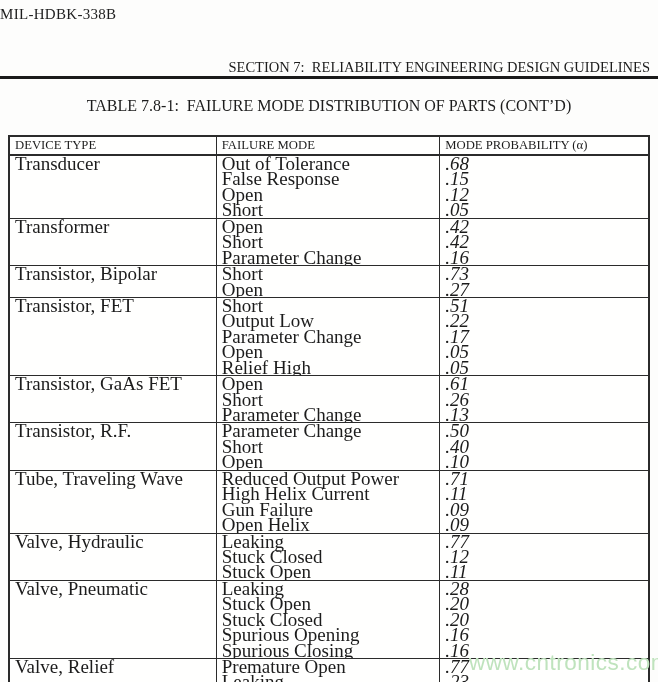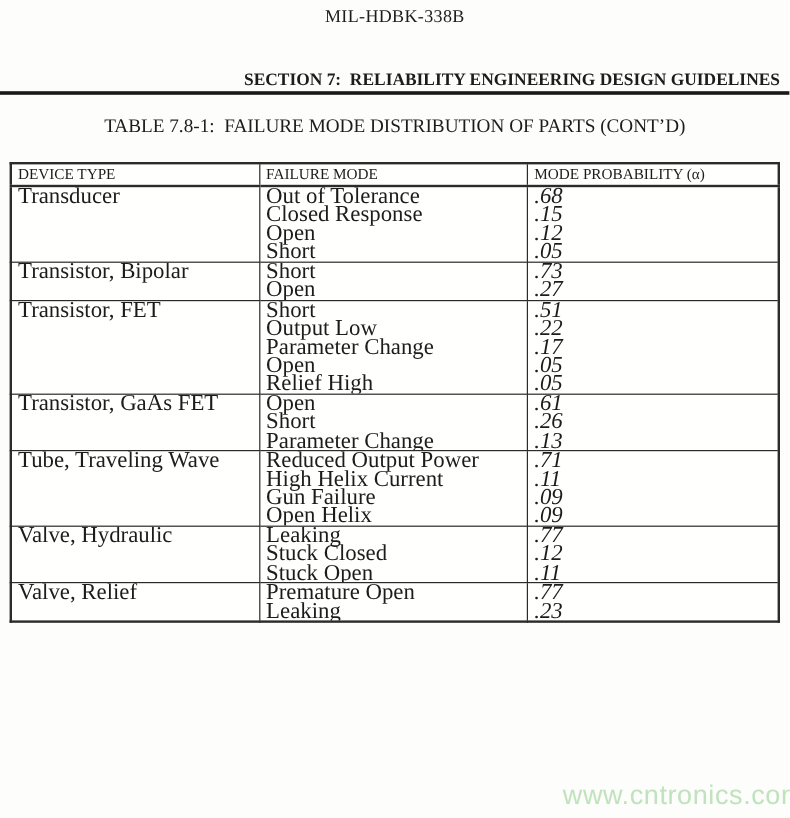--- a/index.html
+++ b/index.html
@@ -14,31 +14,29 @@
     overflow: hidden;
     font-family: "Liberation Serif", serif;
     color: #1c1c1c;
     background: #fdfdfc;
   }
   .doc-title {
     position: absolute;
     top: 6px;
     left: 0;
     width: 100%;
-    text-align: center;
     font-size: 15px;
     letter-spacing: 0.3px;
   }
   .section-header {
     position: absolute;
     top: 59px;
     right: 8px;
     font-size: 14.5px;
     white-space: pre;
-    font-weight: bold;
   }
   .section-rule {
     position: absolute;
     top: 76px;
     left: 0;
     width: 658px;
     height: 3px;
     background: #1a1a1a;
   }
   .table-title {
@@ -124,29 +122,42 @@
       <th>DEVICE TYPE</th>
       <th>FAILURE MODE</th>
       <th>MODE PROBABILITY (α)</th>
     </tr>
   </thead>
   <tbody id="table-body">
       <tr>
         <td class="c1">Transducer</td>
         <td class="c2">
           <div>Out of Tolerance</div>
-          <div>Closed Response</div>
+          <div>False Response</div>
           <div>Open</div>
           <div>Short</div>
         </td>
         <td class="c3">
           <div>.68</div>
           <div>.15</div>
           <div>.12</div>
           <div>.05</div>
+        </td>
+      </tr>
+      <tr>
+        <td class="c1">Transformer</td>
+        <td class="c2">
+          <div>Open</div>
+          <div>Short</div>
+          <div>Parameter Change</div>
+        </td>
+        <td class="c3">
+          <div>.42</div>
+          <div>.42</div>
+          <div>.16</div>
         </td>
       </tr>
       <tr>
         <td class="c1">Transistor, Bipolar</td>
         <td class="c2">
           <div>Short</div>
           <div>Open</div>
         </td>
         <td class="c3">
           <div>.73</div>
@@ -177,20 +188,33 @@
           <div>Short</div>
           <div>Parameter Change</div>
         </td>
         <td class="c3">
           <div>.61</div>
           <div>.26</div>
           <div>.13</div>
         </td>
       </tr>
       <tr>
+        <td class="c1">Transistor, R.F.</td>
+        <td class="c2">
+          <div>Parameter Change</div>
+          <div>Short</div>
+          <div>Open</div>
+        </td>
+        <td class="c3">
+          <div>.50</div>
+          <div>.40</div>
+          <div>.10</div>
+        </td>
+      </tr>
+      <tr>
         <td class="c1">Tube, Traveling Wave</td>
         <td class="c2">
           <div>Reduced Output Power</div>
           <div>High Helix Current</div>
           <div>Gun Failure</div>
           <div>Open Helix</div>
         </td>
         <td class="c3">
           <div>.71</div>
           <div>.11</div>
@@ -205,20 +229,37 @@
           <div>Stuck Closed</div>
           <div>Stuck Open</div>
         </td>
         <td class="c3">
           <div>.77</div>
           <div>.12</div>
           <div>.11</div>
         </td>
       </tr>
       <tr>
+        <td class="c1">Valve, Pneumatic</td>
+        <td class="c2">
+          <div>Leaking</div>
+          <div>Stuck Open</div>
+          <div>Stuck Closed</div>
+          <div>Spurious Opening</div>
+          <div>Spurious Closing</div>
+        </td>
+        <td class="c3">
+          <div>.28</div>
+          <div>.20</div>
+          <div>.20</div>
+          <div>.16</div>
+          <div>.16</div>
+        </td>
+      </tr>
+      <tr>
         <td class="c1">Valve, Relief</td>
         <td class="c2">
           <div>Premature Open</div>
           <div>Leaking</div>
         </td>
         <td class="c3">
           <div>.77</div>
           <div>.23</div>
         </td>
       </tr>

